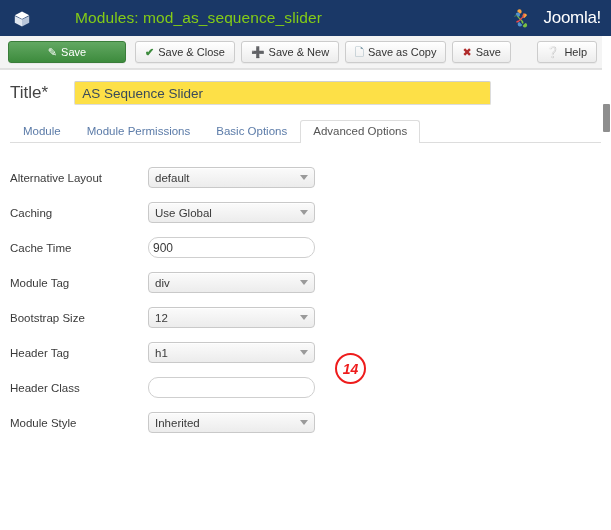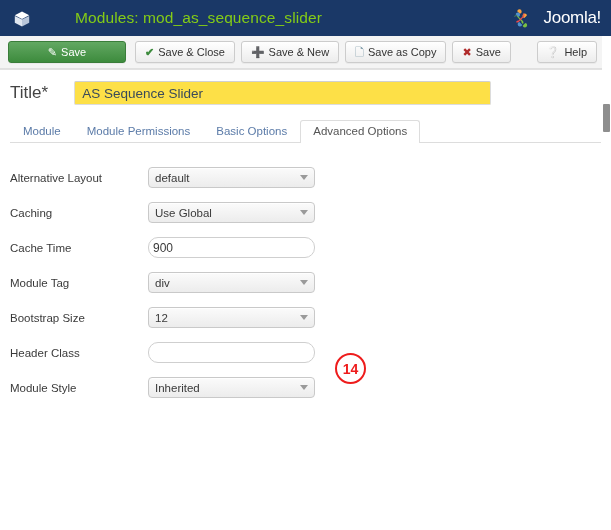--- a/index.html
+++ b/index.html
@@ -237,20 +237,21 @@
     border: 2px solid #ee1c1c;
     border-radius: 50%;
     display: flex;
     align-items: center;
     justify-content: center;
     color: #ee1c1c;
     font-size: 14px;
     font-weight: bold;
     font-family: "Liberation Sans", sans-serif;
     box-sizing: border-box;
+    font-style: italic;
   }
 
   
   #scrollbar-track {
     position: absolute;
     right: 0; top: 36px;
     width: 9px;
     height: 494px;
     background: #ffffff;
   }
@@ -380,20 +381,27 @@
   </div>
 
   <div class="frow">
     <span class="flabel">Bootstrap Size</span>
     <div class="fselect">
       <span>12</span>
       <span class="caret"></span>
     </div>
   </div>
 
+  <div class="frow">
+    <span class="flabel">Header Tag</span>
+    <div class="fselect">
+      <span>h1</span>
+      <span class="caret"></span>
+    </div>
+  </div>
 
   <div class="frow">
     <span class="flabel">Header Class</span>
     <input class="finput" type="text" value="" style="">
   </div>
 
   <div class="frow">
     <span class="flabel">Module Style</span>
     <div class="fselect">
       <span>Inherited</span>

